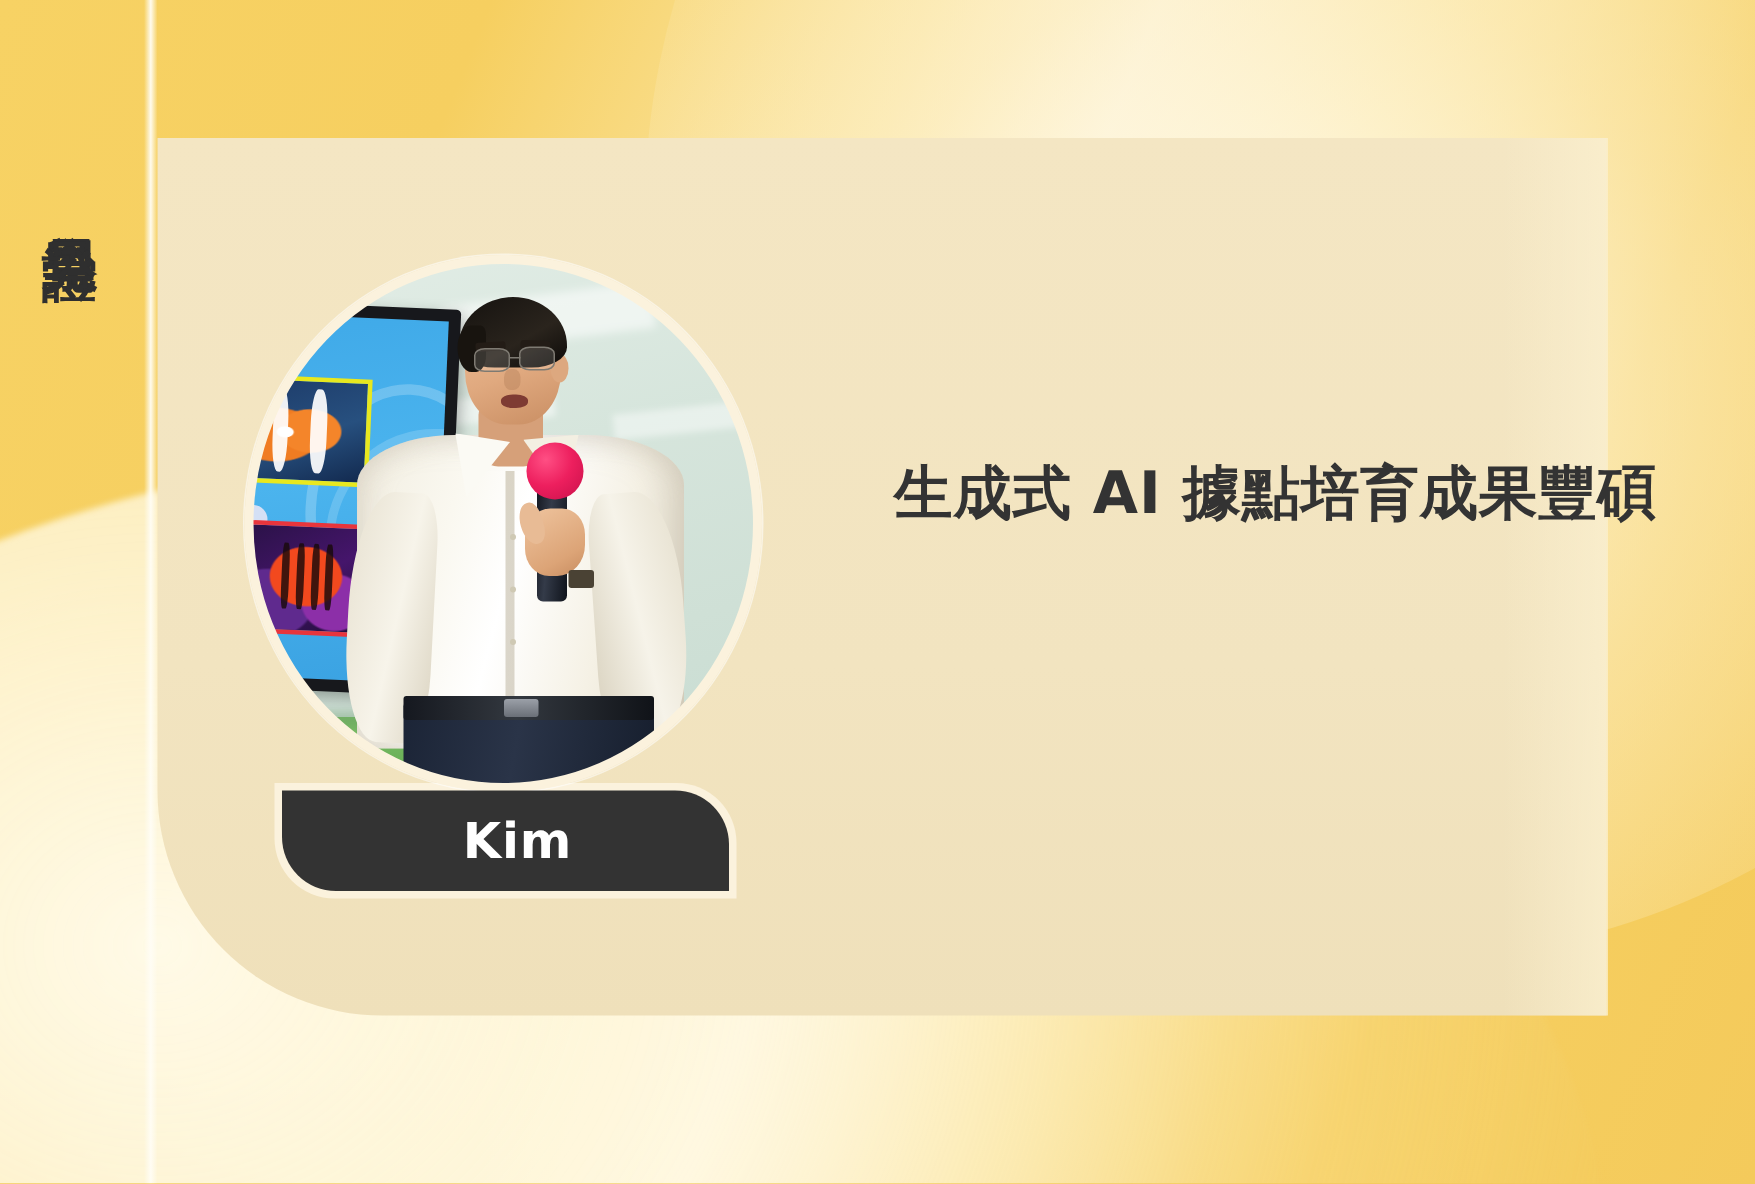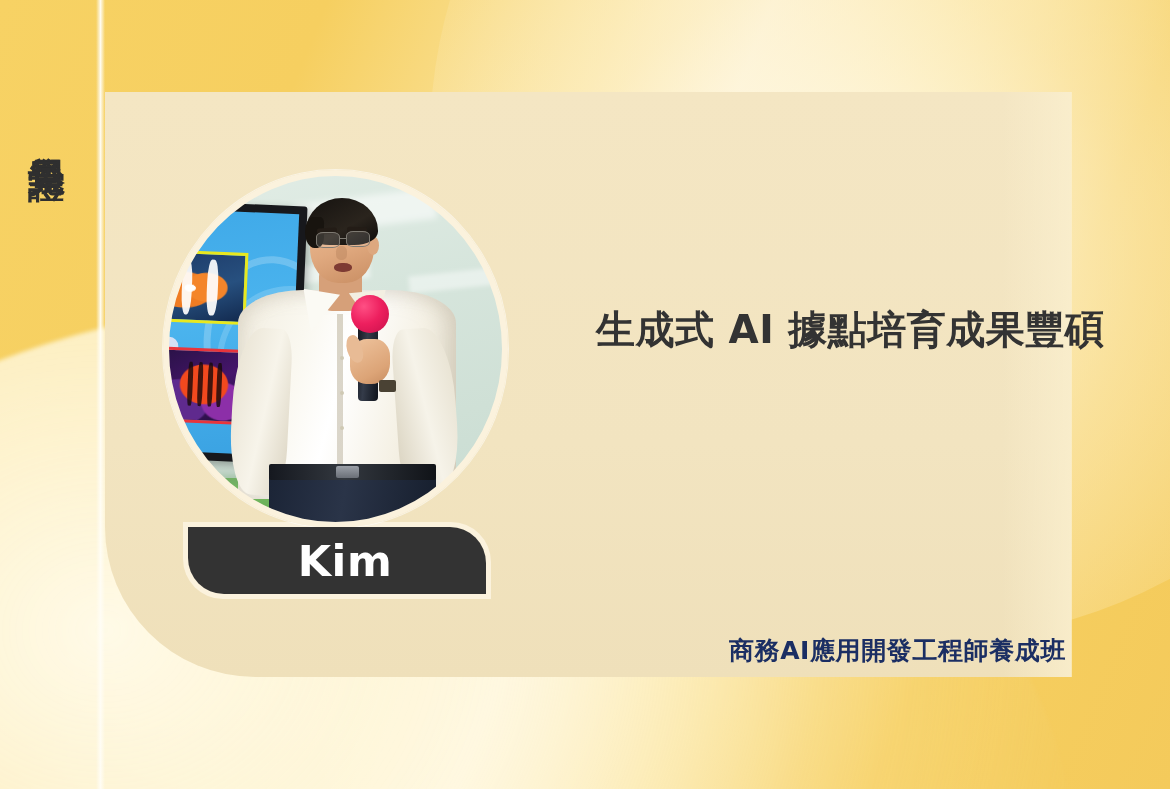--- a/index.html
+++ b/index.html
@@ -351,21 +351,21 @@
     width:298px; height:67px;
     background:#333333;
     border-radius:0 36px 0 36px;
     display:flex;
     align-items:center;
     justify-content:center;
     z-index:5;
   }
   .badge-name {
     color:#FFFFFF;
-    font-size:43px;
+    font-size:33px;
     font-weight:700;
     letter-spacing:.6px;
     padding-left:16px;
     font-family:"DejaVu Sans","Liberation Sans",sans-serif;
   }
 
   
   .headline {
     position:absolute;
     left:556px; top:296px;
@@ -479,15 +479,14 @@
 
   <div class="badge-outline"></div>
   <div class="badge">
     <span class="badge-name">Kim</span>
   </div>
 
   <div class="headline">
     <span class="ln">生成式 AI 據點培育成果豐碩</span>
   </div>
 
-  <div class="course">商務AI應用開發工程師養成班</div>
 
 </div>
 
 </body></html>

